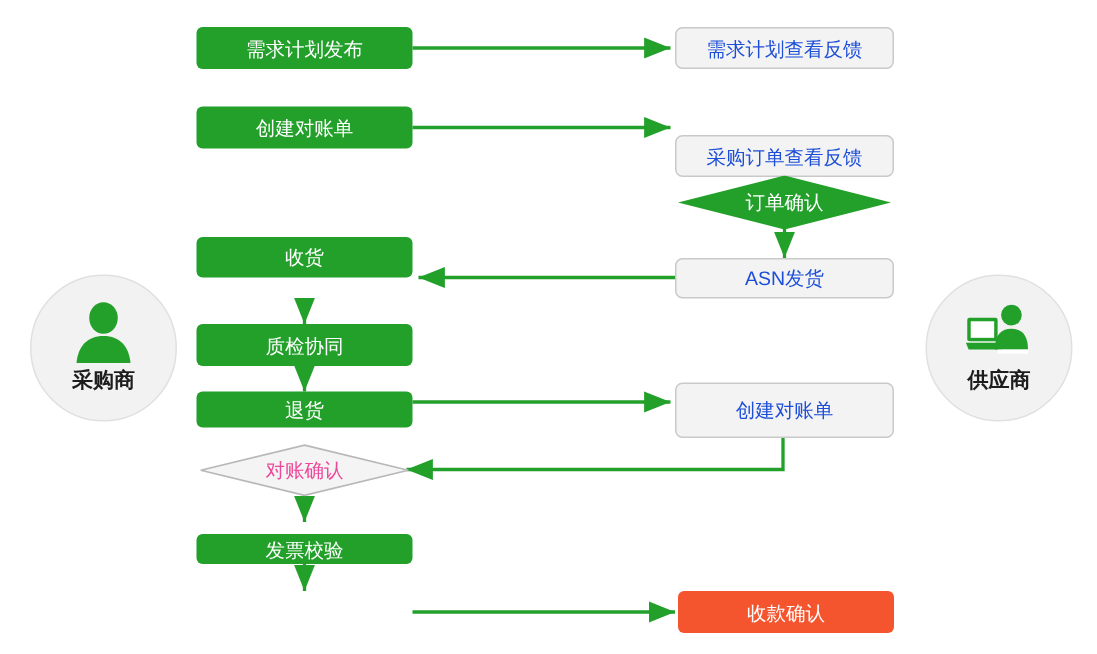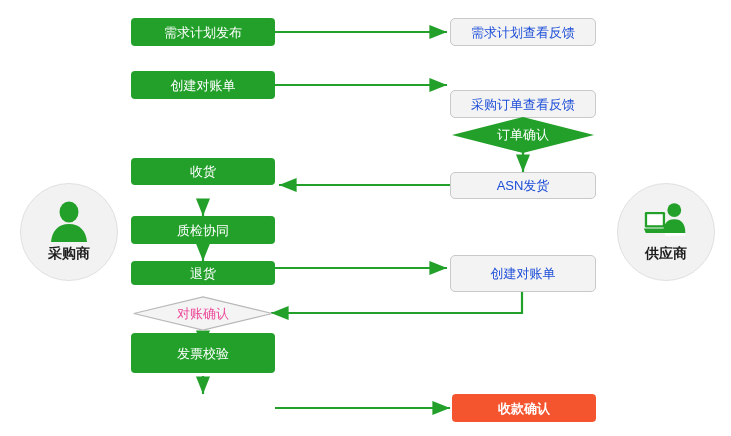--- a/index.html
+++ b/index.html
@@ -199,22 +199,22 @@
     <span>创建对账单</span>
   </div>
 
   <div class="diamond white" style="left:133px; top:296px; width:140px; height:35px;">
     <svg width="140" height="35" viewBox="0 0 140 35">
       <polygon points="70,0.8 139.2,17.5 70,34.2 0.8,17.5" fill="#f4f4f4" stroke="#b8b8b8" stroke-width="1.2"></polygon>
     </svg>
     <span class="dlabel">对账确认</span>
   </div>
 
-  <div class="node green" style="left:131px; top:333px; width:144px; height:40px;">
+  <div class="node green" style="left:131px; top:356px; width:144px; height:20px;">
     <span>发票校验</span>
   </div>
 
 
-  <div class="node red" style="left:452px; top:394px; width:144px; height:28px;font-weight:bold;">
+  <div class="node red" style="left:452px; top:394px; width:144px; height:28px;">
     <span>收款确认</span>
   </div>
 
 </div>
 
 </body></html>

